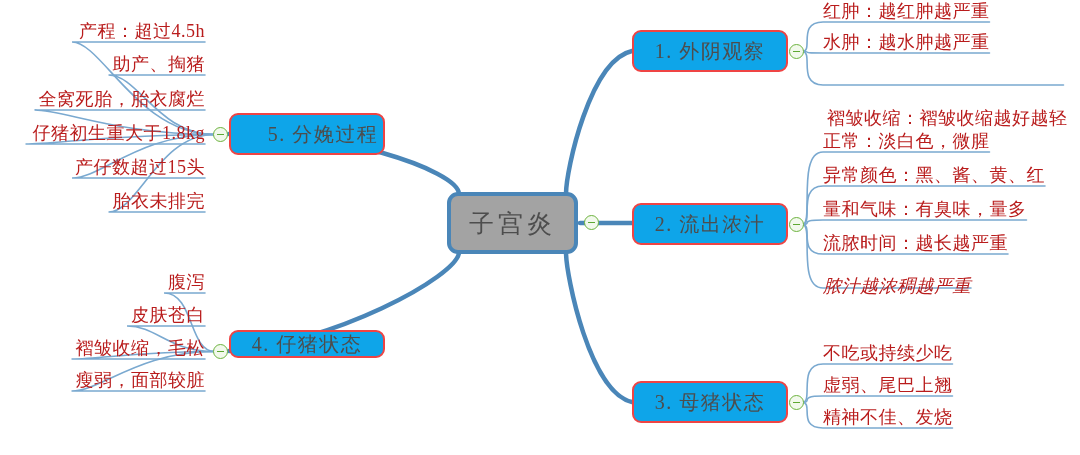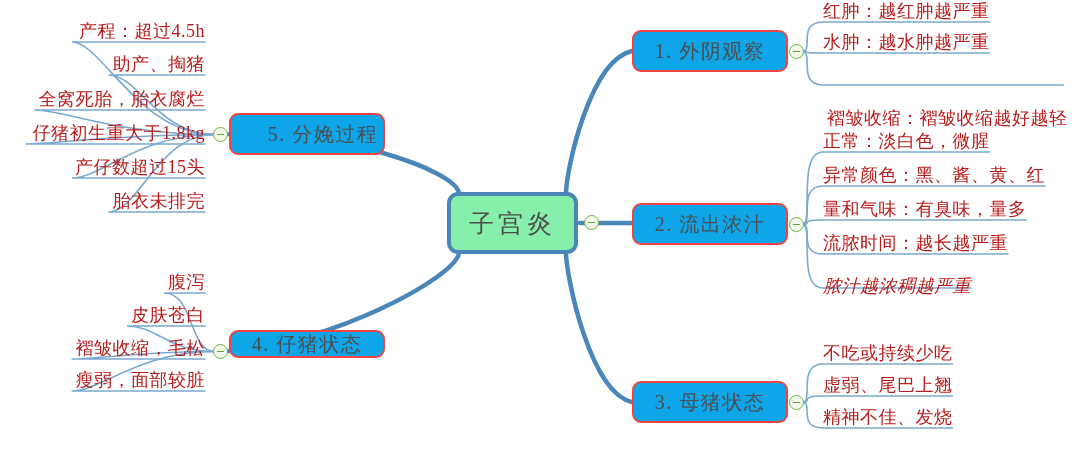--- a/index.html
+++ b/index.html
@@ -33,21 +33,21 @@
     align-items: center;
     justify-content: center;
     color: #4d4d4d;
     white-space: nowrap;
     letter-spacing: 1px;
   }
   .node-root {
     border-width: 4px;
     border-radius: 11px;
     border-color: #4a86b8;
-    background: #86efac;
+    background: #a3a3a3;
     font-size: 25px;
     letter-spacing: 4px;
   }
   .node-branch {
     font-size: 20px;
     letter-spacing: 1.5px;
   }
   .leaf {
     position: absolute;
     color: #b91c1c;

